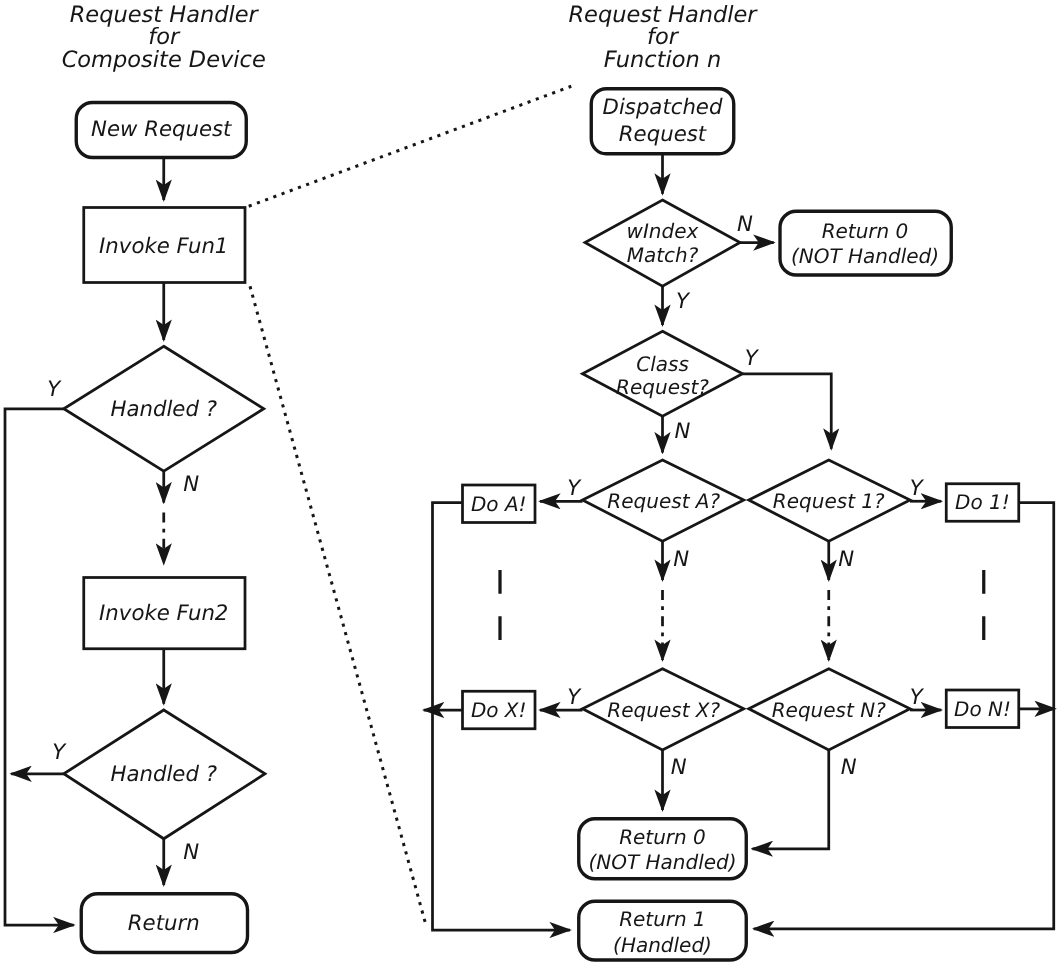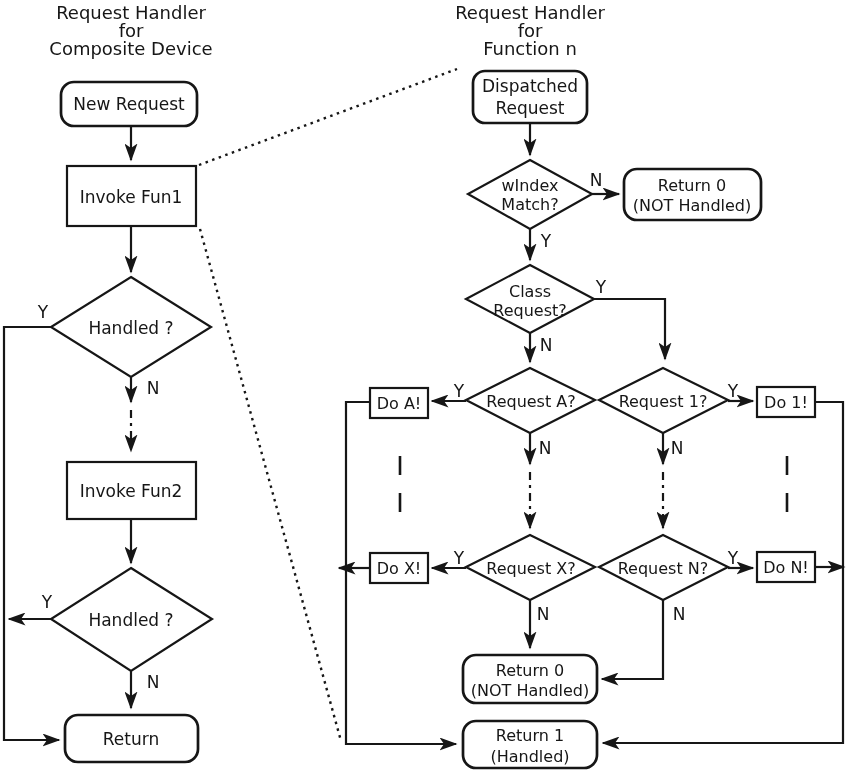--- a/index.html
+++ b/index.html
@@ -1,16 +1,16 @@
 <!DOCTYPE html>
 <html><head>
 <meta charset="utf-8">
 <style>
   html,body { margin:0; padding:0; background:#ffffff; }
-  .stage { width:846px; height:770px; background:#ffffff; position:relative; overflow:hidden; }
+  .stage { width:846px; height:770px; background:#ffffff; position:relative; overflow:hidden;font-style:italic; }
   svg { display:block; }
   .box   { fill:#ffffff; stroke:#161616; stroke-width:2.2; }
   .rbox  { fill:#ffffff; stroke:#161616; stroke-width:2.7; }
   .dia   { fill:#ffffff; stroke:#161616; stroke-width:2.2; stroke-linejoin:miter; }
   .edge  { fill:none; stroke:#161616; stroke-width:2.2; }
   .dash  { stroke-dasharray:8 5 3 5; }
   .dot   { fill:none; stroke:#161616; stroke-width:2.4; stroke-dasharray:2.5 4.5; }
   .bar   { stroke:#161616; stroke-width:2.6; }
   text   { font-family:"DejaVu Sans","Liberation Sans",sans-serif; fill:#161616;
            text-anchor:middle; dominant-baseline:central; }

